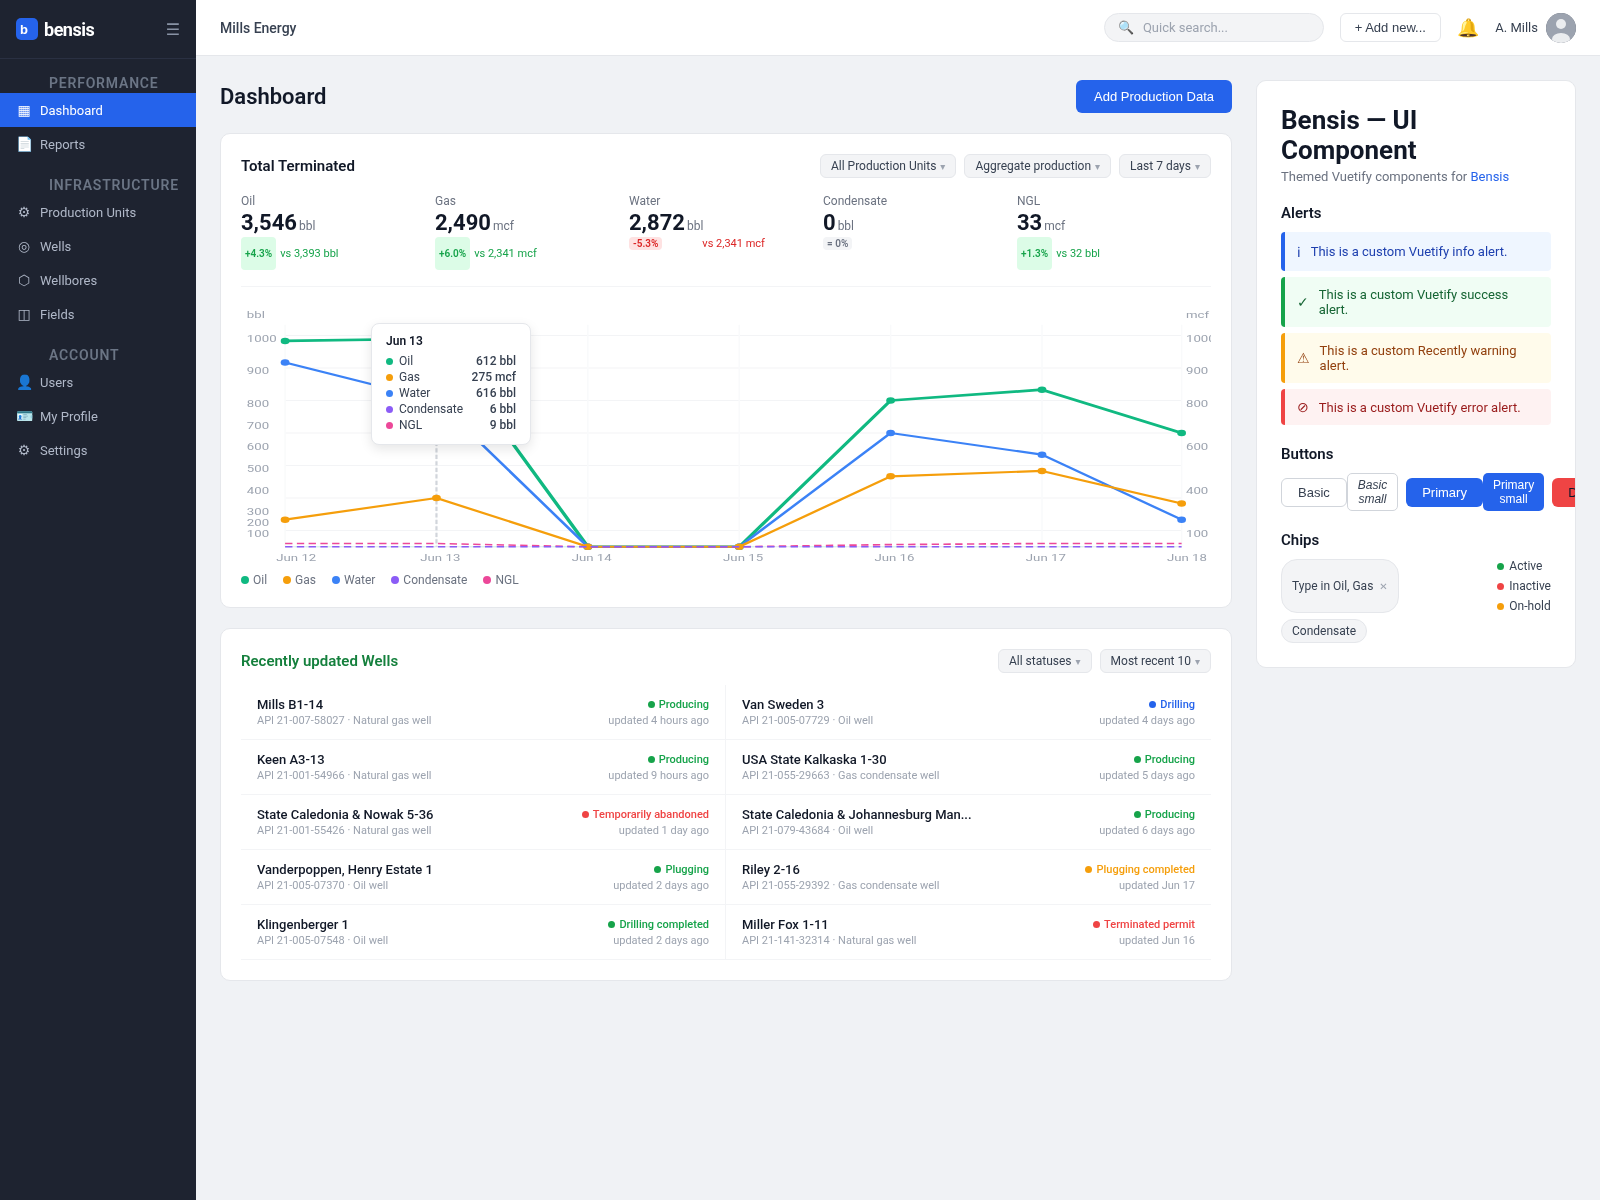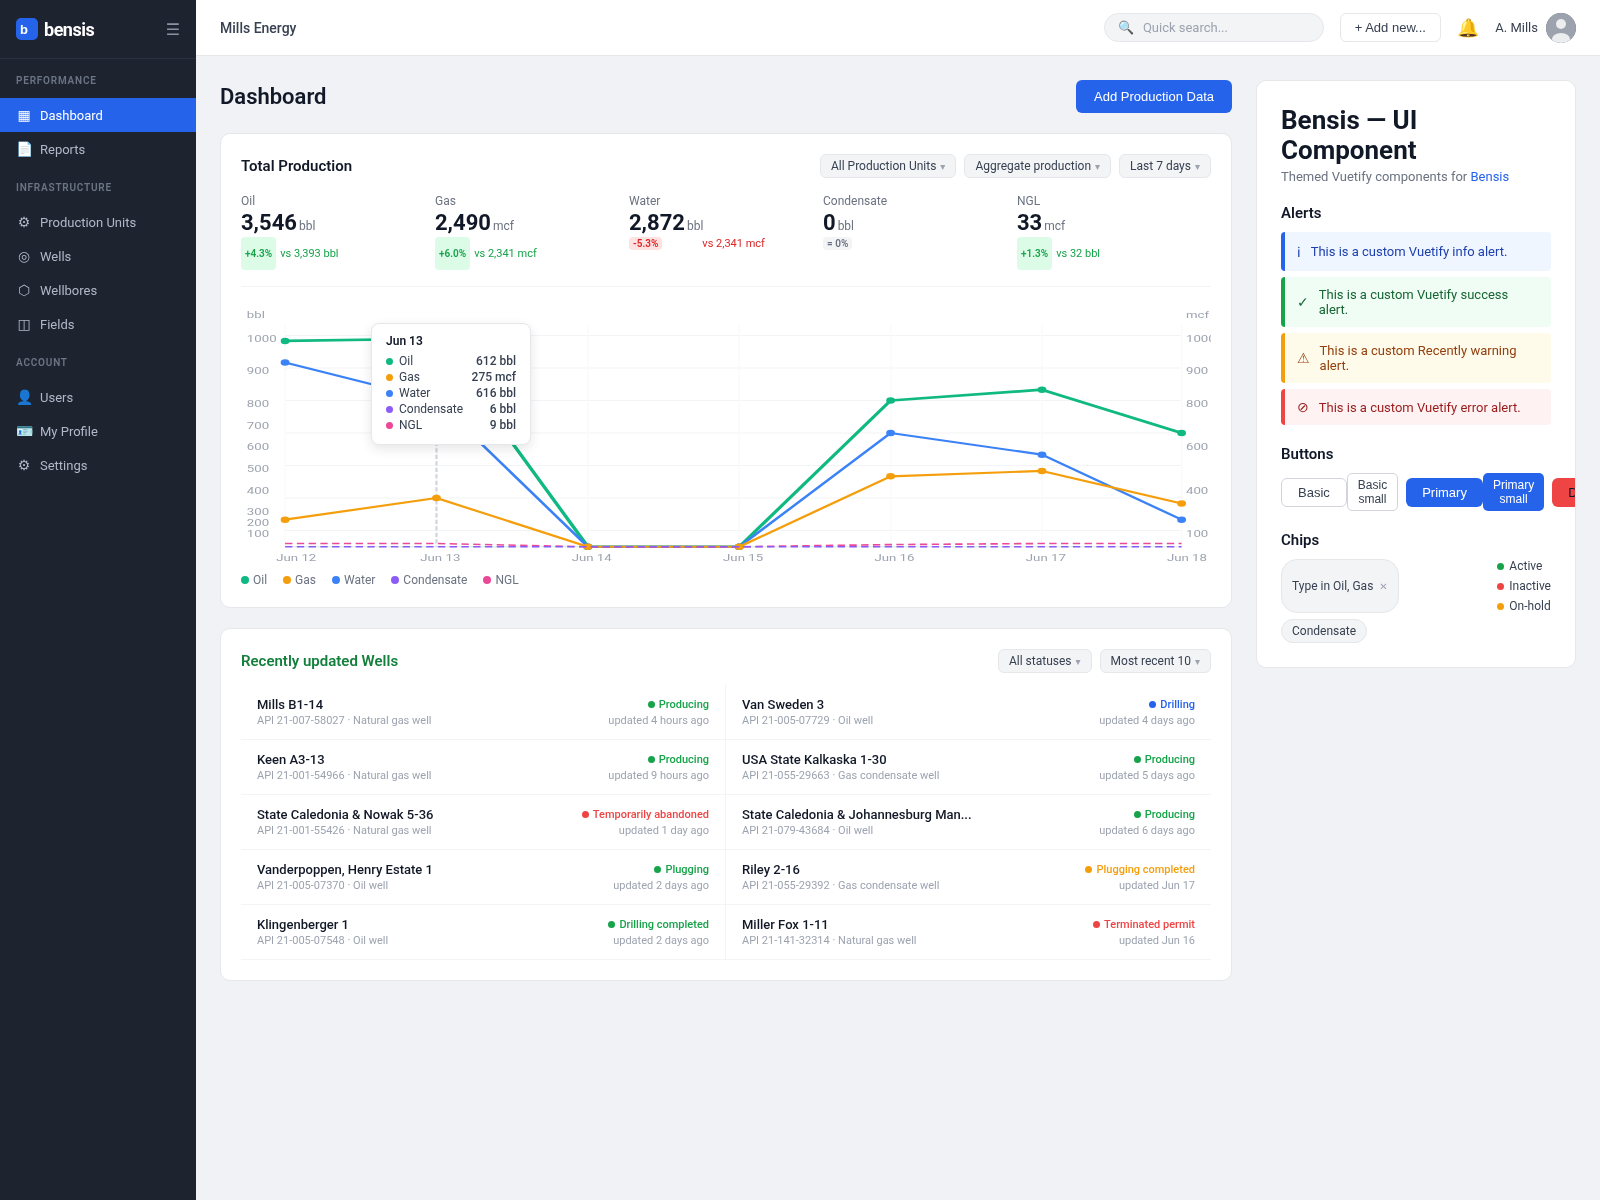--- a/index.html
+++ b/index.html
@@ -4,21 +4,21 @@
   <style>
     * { box-sizing: border-box; margin: 0; padding: 0; }
     body { font-family: -apple-system, BlinkMacSystemFont, 'Segoe UI', Roboto, sans-serif; background: #f0f2f5; display: flex; height: 100vh; overflow: hidden; font-size: 13px; }
 
     
     .sidebar { width: 196px; min-width: 196px; background: #1e2330; color: #fff; display: flex; flex-direction: column; padding: 0; }
     .sidebar-header { padding: 18px 16px; display: flex; align-items: center; justify-content: space-between; border-bottom: 1px solid #2a3042; }
     .sidebar-logo { display: flex; align-items: center; gap: 6px; }
     .sidebar-logo-text { font-size: 18px; font-weight: 700; color: #fff; letter-spacing: -0.5px; }
     .sidebar-menu-icon { color: #8892a4; cursor: pointer; font-size: 16px; }
-    .sidebar-section-label { font-size: 10px; font-weight: 600; color: #6b7585; letter-spacing: 0.8px; text-transform: uppercase; padding: 16px 16px 12px; }
+    .sidebar-section-label { font-size: 14px; font-weight: 600; color: #6b7585; letter-spacing: 0.8px; text-transform: uppercase; padding: 16px 16px 2px; margin-left: 33px; }
     .sidebar-item { display: flex; align-items: center; gap: 8px; padding: 9px 16px; cursor: pointer; color: #b0b8c8; font-size: 13px; border-radius: 0; transition: background 0.15s; }
     .sidebar-item.active { background: #2563eb; color: #fff; }
     .sidebar-item-icon { width: 16px; text-align: center; font-size: 14px; }
 
     
     .main-area { flex: 1; display: flex; flex-direction: column; overflow: hidden; }
     .topbar { background: #fff; border-bottom: 1px solid #e5e7eb; padding: 0 24px; height: 56px; display: flex; align-items: center; gap: 16px; }
     .topbar-title { font-size: 14px; font-weight: 500; color: #374151; flex: 0 0 auto; }
     .topbar-spacer { flex: 1; }
     .search-box { display: flex; align-items: center; gap: 8px; background: #f3f4f6; border: 1px solid #e5e7eb; border-radius: 20px; padding: 6px 14px; width: 220px; cursor: text; }
@@ -117,21 +117,21 @@
     .alert-error { background: #fef2f2; border-left-color: #ef4444; color: #991b1b; }
     .alert-icon { font-size: 14px; flex-shrink: 0; }
 
     
     .buttons-showcase { display: flex; flex-direction: row; gap: 8px; }
     .btn-row { display: flex; align-items: center; justify-content: space-between; }
     .btn-basic { background: #fff; border: 1px solid #d1d5db; border-radius: 6px; padding: 6px 16px; font-size: 13px; color: #374151; cursor: pointer; }
     .btn-primary { background: #2563eb; border: none; border-radius: 6px; padding: 7px 16px; font-size: 13px; color: #fff; cursor: pointer; font-weight: 500; }
     .btn-destructive { background: #ef4444; border: none; border-radius: 6px; padding: 7px 16px; font-size: 13px; color: #0f172a; cursor: pointer; font-weight: 500; }
     .btn-disabled { background: #f3f4f6; border: 1px solid #e5e7eb; border-radius: 6px; padding: 6px 16px; font-size: 13px; color: #9ca3af; cursor: not-allowed; }
-    .btn-basic-small { background: #fff; border: 1px solid #d1d5db; border-radius: 5px; padding: 4px 10px; font-size: 12px; color: #374151; cursor: pointer; }
+    .btn-basic-small { background: #fff; border: 1px solid #d1d5db; border-radius: 5px; padding: 4px 10px; font-size: 12px; color: #374151; cursor: pointer; font-style: italic; }
     .btn-primary-small { background: #2563eb; border: none; border-radius: 5px; padding: 5px 10px; font-size: 12px; color: #fff; cursor: pointer; }
     .btn-disabled-small { background: #f3f4f6; border: 1px solid #e5e7eb; border-radius: 5px; padding: 4px 10px; font-size: 12px; color: #9ca3af; cursor: not-allowed; }
 
     
     .chips-showcase { display: flex; flex-wrap: wrap; gap: 8px; margin-top: 6px; }
     .chip { display: flex; align-items: center; gap: 4px; background: #f3f4f6; border: 1px solid #e5e7eb; border-radius: 16px; padding: 4px 10px; font-size: 12px; color: #374151; cursor: pointer; }
     .chip-close { color: #9ca3af; font-size: 10px; margin-left: 2px; cursor: pointer; }
     .chip-status { display: flex; align-items: center; gap: 5px; font-size: 12px; color: #374151; }
     .chip-status-dot { width: 7px; height: 7px; border-radius: 50%; }
 
@@ -231,21 +231,21 @@
 
     <div class="main-panel">
 
       <div class="dashboard-header">
         <h1 class="dashboard-title">Dashboard</h1>
         <button class="add-prod-btn">Add Production Data</button>
       </div>
 
       <div class="card">
         <div class="card-header">
-          <span class="card-title">Total Production</span>
+          <span class="card-title">Total Terminated</span>
           <div class="card-filters">
             <div class="filter-chip">
               <span>All Production Units</span>
               <span class="chevron">▾</span>
             </div>
             <div class="filter-chip">
               <span>Aggregate production</span>
               <span class="chevron">▾</span>
             </div>
             <div class="filter-chip">

